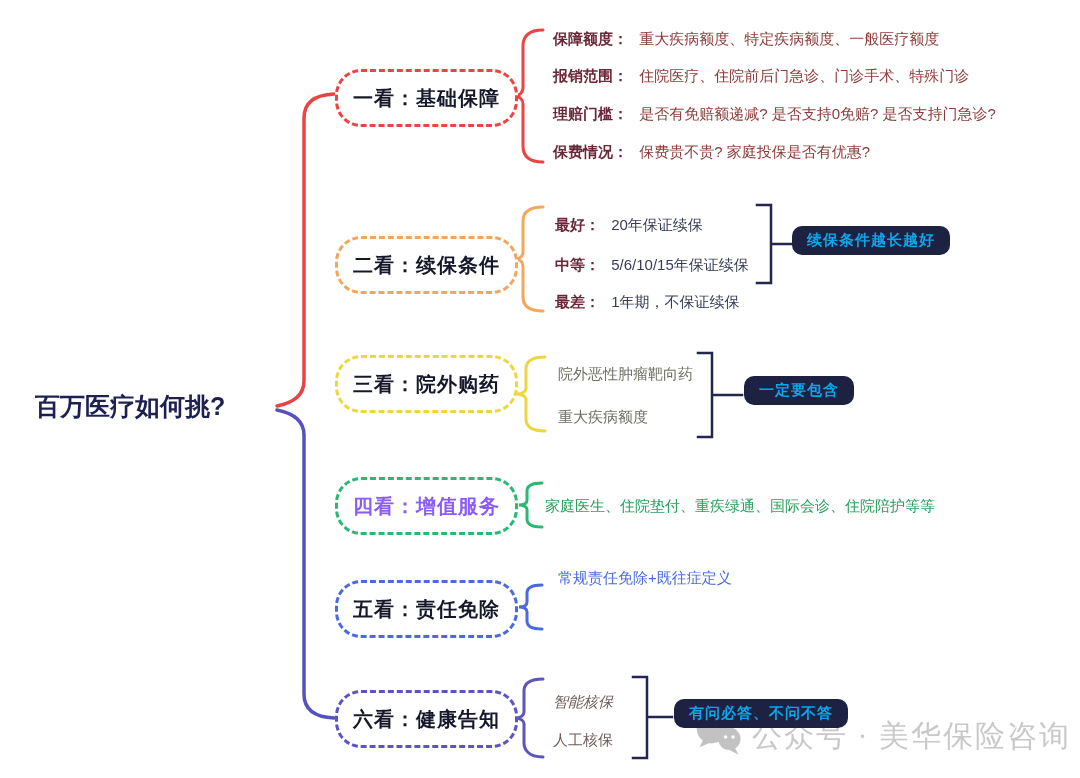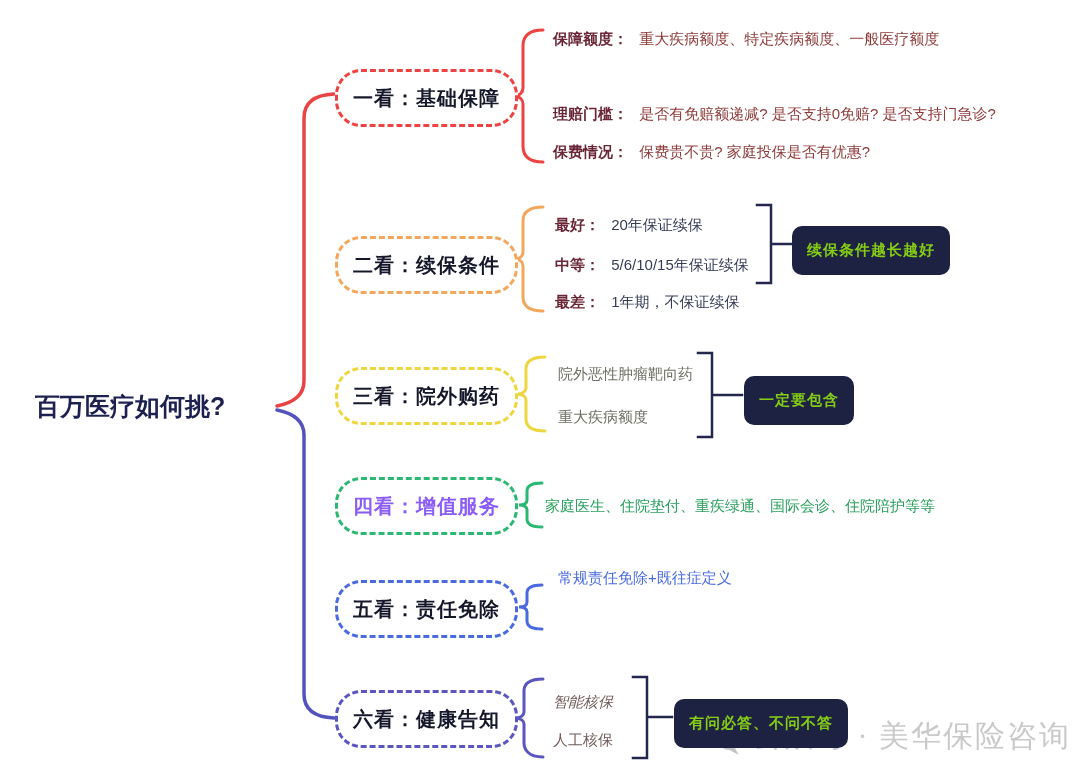--- a/index.html
+++ b/index.html
@@ -5,22 +5,22 @@
   html,body{margin:0;padding:0;background:#ffffff;}
   #canvas{position:relative;width:1080px;height:778px;background:#ffffff;overflow:hidden;
           font-family:"Liberation Sans","DejaVu Sans",sans-serif;}
   #connectors{position:absolute;left:0;top:0;z-index:2;pointer-events:none;}
   .root-title{position:absolute;left:35px;top:390px;font-size:25px;font-weight:bold;z-index:3;}
   .nodebox{position:absolute;left:335px;width:177px;height:52px;border:3px dashed #999;
            border-radius:26px;display:flex;align-items:center;justify-content:center;z-index:3;background:#fff;}
   .nodetitle{font-size:20px;font-weight:bold;letter-spacing:1px;}
   .item{position:absolute;font-size:15px;line-height:18px;white-space:nowrap;z-index:3;}
   .item .lbl{font-weight:bold;margin-right:7px;}
-  .badge{position:absolute;z-index:4;color:#84cc16;font-size:15px;font-weight:bold;
-         padding:15px 15px;border-radius:10px;white-space:nowrap;letter-spacing:1px;}
+  .badge{position:absolute;z-index:4;color:#0ea5e9;font-size:15px;font-weight:bold;
+         padding:5px 15px;border-radius:10px;white-space:nowrap;letter-spacing:1px;}
   .watermark{position:absolute;left:692px;top:708px;display:flex;align-items:center;z-index:1;}
   .watermark .wm-text{font-size:30px;letter-spacing:2px;margin-left:4px;white-space:nowrap;font-family:Liberation Serif, serif;}
 </style>
 </head>
 <body>
 
 <div id="canvas">
 
   <svg id="connectors" width="1080" height="778" viewBox="0 0 1080 778">
 
@@ -41,36 +41,39 @@
   </svg>
 
   <div class="root-title" style="color: rgb(29, 33, 80);">百万医疗如何挑?</div>
 
   <div class="nodebox" style="top: 69px; border-color: rgb(237, 67, 67);">
     <span class="nodetitle" style="color: rgb(21, 24, 42);">一看：基础保障</span>
     </div>
   <div class="nodebox" style="top: 236px; border-color: rgb(242, 167, 92);">
     <span class="nodetitle" style="color: rgb(21, 24, 42);">二看：续保条件</span>
     </div>
-  <div class="nodebox" style="top: 367px; border-color: rgb(238, 215, 62);">
+  <div class="nodebox" style="top: 355px; border-color: rgb(238, 215, 62);">
     <span class="nodetitle" style="color: rgb(21, 24, 42);">三看：院外购药</span>
     </div>
   <div class="nodebox" style="top: 477px; border-color: rgb(43, 184, 115);">
     <span class="nodetitle" style="color: #8b5cf6;">四看：增值服务</span>
     </div>
   <div class="nodebox" style="top: 580px; border-color: rgb(74, 107, 224);">
     <span class="nodetitle" style="color: rgb(21, 24, 42);">五看：责任免除</span>
     </div>
   <div class="nodebox" style="top: 690px; border-color: rgb(91, 85, 192);">
     <span class="nodetitle" style="color: rgb(21, 24, 42);">六看：健康告知</span>
     </div>
 
   <div class="item" style="left:553px;top:30px">
     <span class="lbl" style="color: rgb(107, 39, 55);">保障额度：</span>
     <span class="txt" style="color: rgb(141, 58, 58);">重大疾病额度、特定疾病额度、一般医疗额度</span></div>
+  <div class="item" style="left:553px;top:67px">
+    <span class="lbl" style="color: rgb(107, 39, 55);">报销范围：</span>
+    <span class="txt" style="color: rgb(141, 58, 58);">住院医疗、住院前后门急诊、门诊手术、特殊门诊</span></div>
   <div class="item" style="left:553px;top:105px">
     <span class="lbl" style="color: rgb(107, 39, 55);">理赔门槛：</span>
     <span class="txt" style="color: rgb(141, 58, 58);">是否有免赔额递减? 是否支持0免赔? 是否支持门急诊?</span></div>
   <div class="item" style="left:553px;top:143px">
     <span class="lbl" style="color: rgb(107, 39, 55);">保费情况：</span>
     <span class="txt" style="color: rgb(141, 58, 58);">保费贵不贵? 家庭投保是否有优惠?</span></div>
 
   <div class="item" style="left:555px;top:216px">
     <span class="lbl" style="color: rgb(107, 39, 55);">最好：</span>
     <span class="txt" style="color: rgb(54, 60, 88);">20年保证续保</span></div>

